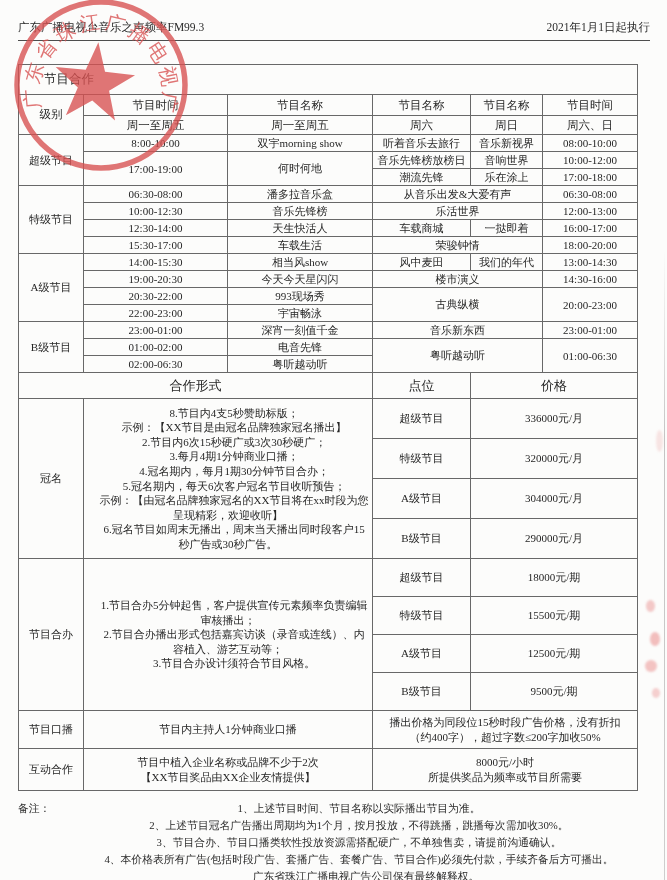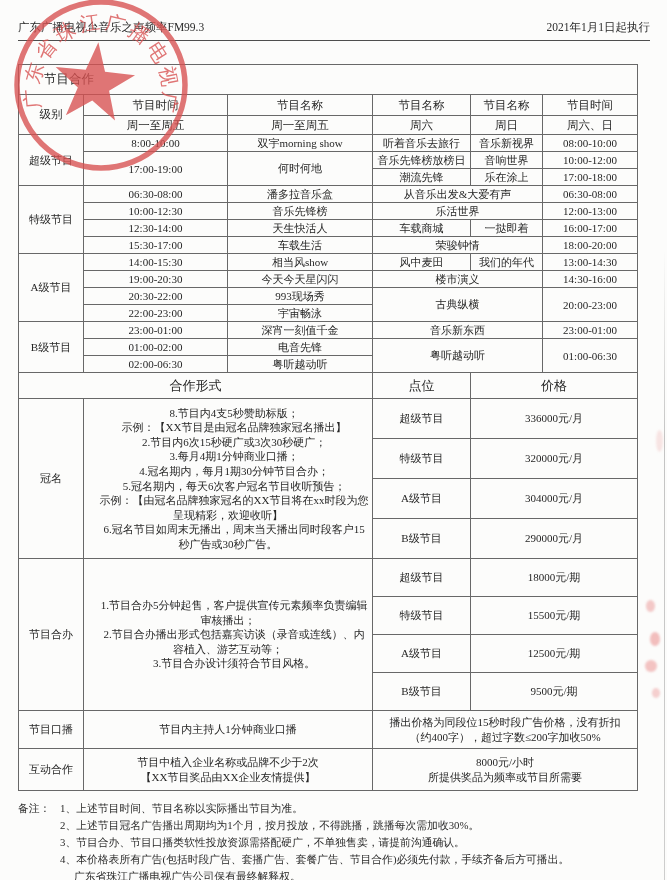--- a/index.html
+++ b/index.html
@@ -51,21 +51,21 @@
   td.slot{font-size:11.5px;}
   .two-line div{line-height:15px;}
   
   .notes{
     position:absolute;left:18px;top:800px;width:640px;
     font-size:10.8px;line-height:17px;
     display:flex;
   }
   .notes .label{flex:0 0 42px;}
   .notes .items{flex:1;}
-  .notes .items div{white-space:nowrap;}
+  .notes .items div{white-space:nowrap;text-align:center;}
   .notes .items .indent{padding-left:14px;}
   
   .stamp{position:absolute;left:6px;top:0px;pointer-events:none;}
   .edge-shadow{
     position:absolute;right:2px;top:250px;width:1px;height:630px;
     background:linear-gradient(to bottom, rgba(160,160,160,0), rgba(150,150,150,.55) 30%, rgba(150,150,150,.45));
   }
   .bleed{position:absolute;border-radius:50%;filter:blur(1px);}
 </style>
 </head>

